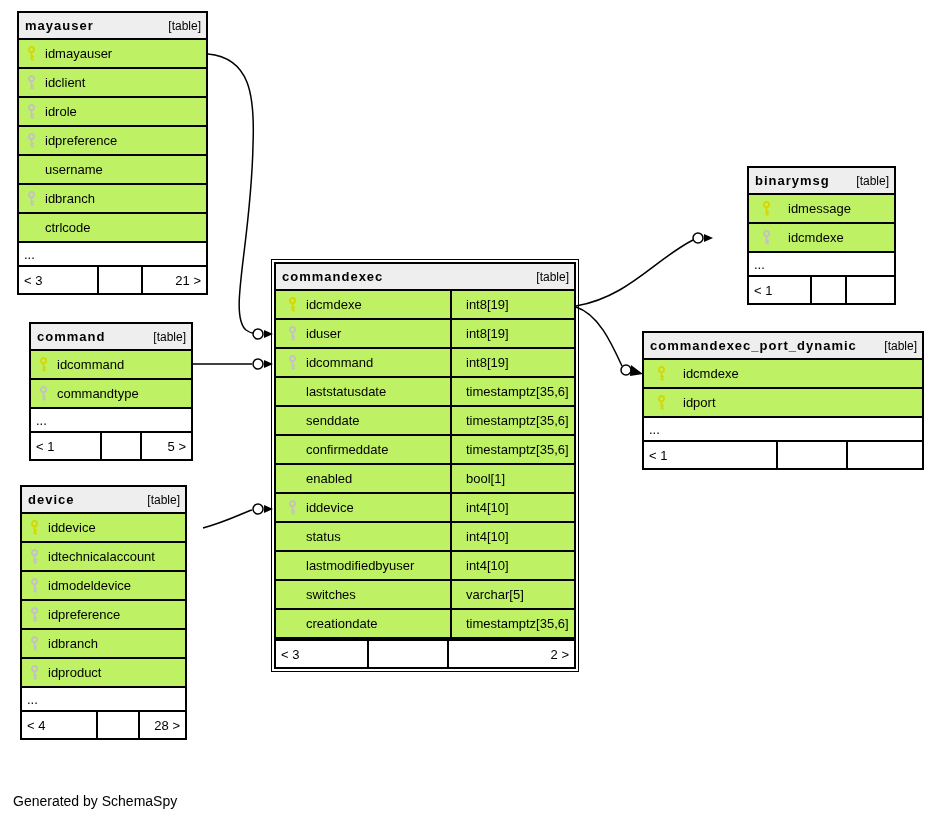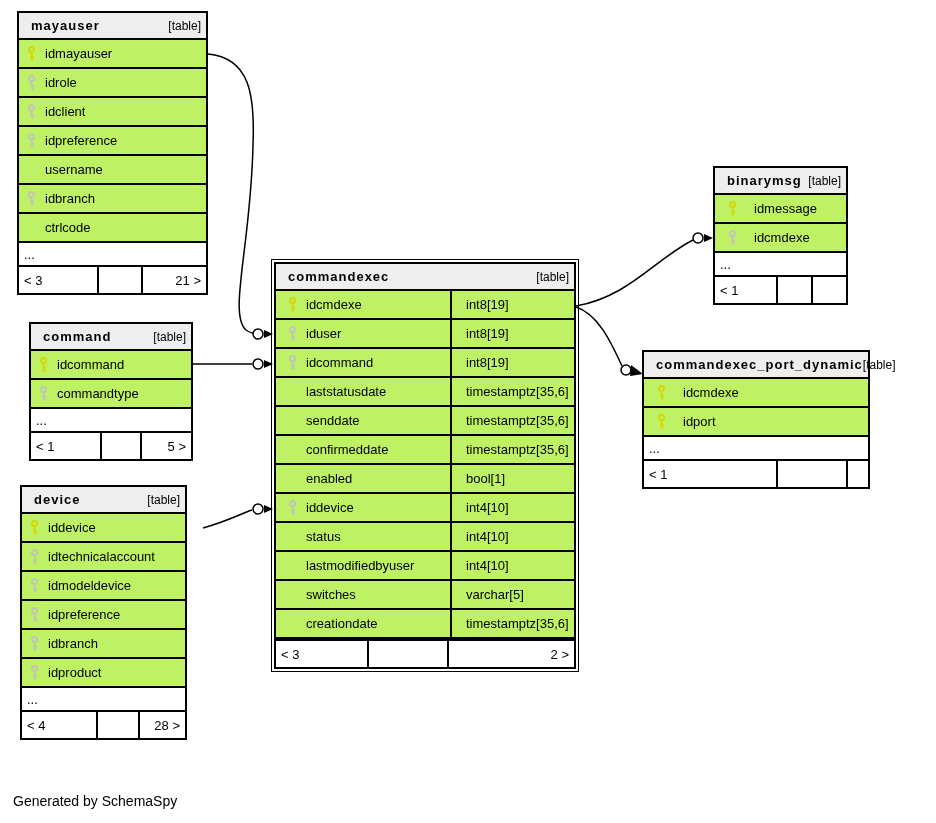--- a/index.html
+++ b/index.html
@@ -11,21 +11,21 @@
   #edges{position:absolute;left:0;top:0;width:936px;height:823px;z-index:5;pointer-events:none;}
   .tbl{
     position:absolute;background:#fff;border:2px solid #000;z-index:2;
     box-sizing:border-box;
   }
   .tbl.main::before{
     content:"";position:absolute;inset:-5px;border:1px solid #000;pointer-events:none;
   }
   .tbl-header{
     height:25px;background:var(--header-bg,#eee);display:flex;align-items:center;
-    justify-content:space-between;border-bottom:2px solid #000;padding:0 5px 0 12px;
+    justify-content:space-between;border-bottom:2px solid #000;padding:0 5px 0 6px;
   }
   .tbl-name{font-weight:bold;font-size:13px;letter-spacing:1px;}
   .tbl-tag{font-size:12px;}
   .tbl-row{
     height:27px;border-bottom:2px solid #000;display:flex;align-items:center;background:#bef264;
   }
   .tbl-row:last-of-type{border-bottom:none;}
   .key-slot{width:18px;margin-left:8px;display:flex;align-items:center;flex:none;}
   .pad-lg .key-slot{margin-left:12px;}
   .pad-xl .key-slot{margin-left:13px;}
@@ -95,32 +95,32 @@
       </span>
     </div>
     <div class="tbl-row">
       <span class="name-cell">
         <span class="key-slot">
           <svg width="9" height="15" viewBox="0 0 9 15">
             <circle cx="4.5" cy="3.6" r="2.6" fill="none" stroke="#c2c2c2" stroke-width="1.8"></circle>
             <path d="M4.5 6.2 V14 M4.5 10.7 H7 M4.5 13.5 H6.7" fill="none" stroke="#c2c2c2" stroke-width="1.8"></path>
           </svg>
         </span>
+        <span class="col-label">idclient</span>
+      </span>
+    </div>
+    <div class="tbl-row">
+      <span class="name-cell">
+        <span class="key-slot">
+          <svg width="9" height="15" viewBox="0 0 9 15">
+            <circle cx="4.5" cy="3.6" r="2.6" fill="none" stroke="#c2c2c2" stroke-width="1.8"></circle>
+            <path d="M4.5 6.2 V14 M4.5 10.7 H7 M4.5 13.5 H6.7" fill="none" stroke="#c2c2c2" stroke-width="1.8"></path>
+          </svg>
+        </span>
         <span class="col-label">idrole</span>
-      </span>
-    </div>
-    <div class="tbl-row">
-      <span class="name-cell">
-        <span class="key-slot">
-          <svg width="9" height="15" viewBox="0 0 9 15">
-            <circle cx="4.5" cy="3.6" r="2.6" fill="none" stroke="#c2c2c2" stroke-width="1.8"></circle>
-            <path d="M4.5 6.2 V14 M4.5 10.7 H7 M4.5 13.5 H6.7" fill="none" stroke="#c2c2c2" stroke-width="1.8"></path>
-          </svg>
-        </span>
-        <span class="col-label">idclient</span>
       </span>
     </div>
     <div class="tbl-row">
       <span class="name-cell">
         <span class="key-slot">
           <svg width="9" height="15" viewBox="0 0 9 15">
             <circle cx="4.5" cy="3.6" r="2.6" fill="none" stroke="#c2c2c2" stroke-width="1.8"></circle>
             <path d="M4.5 6.2 V14 M4.5 10.7 H7 M4.5 13.5 H6.7" fill="none" stroke="#c2c2c2" stroke-width="1.8"></path>
           </svg>
         </span>
@@ -381,21 +381,21 @@
       </span>
       <span class="type-cell">timestamptz[35,6]</span>
     </div>
     <div class="tbl-footer">
       <span class="cell" style="width: 91px;">&lt; 3</span>
       <span class="cell" style="width: 80px;"></span>
       <span class="cell right">2 &gt;</span>
     </div>
   </div>
 
-<div class="tbl pad-xl" style="left:713px;top:166px;width:135px;">
+<div class="tbl pad-xl" style="left:747px;top:166px;width:149px;">
     <div class="tbl-header">
       <span class="tbl-name">binarymsg</span>
       <span class="tbl-tag">[table]</span>
     </div>
     <div class="tbl-row">
       <span class="name-cell">
         <span class="key-slot">
           <svg width="9" height="15" viewBox="0 0 9 15">
             <circle cx="4.5" cy="3.6" r="2.6" fill="none" stroke="#d6d600" stroke-width="1.8"></circle>
             <path d="M4.5 6.2 V14 M4.5 10.7 H7 M4.5 13.5 H6.7" fill="none" stroke="#d6d600" stroke-width="1.8"></path>
@@ -416,21 +416,21 @@
       </span>
     </div>
     <div class="tbl-dots">...</div>
     <div class="tbl-footer">
       <span class="cell" style="width: 61px;">&lt; 1</span>
       <span class="cell" style="width: 35px;"></span>
       <span class="cell right"></span>
     </div>
   </div>
 
-<div class="tbl pad-xl" style="left:642px;top:331px;width:228px;margin-top:19px;">
+<div class="tbl pad-xl" style="left:642px;top:331px;width:282px;">
     <div class="tbl-header">
       <span class="tbl-name">commandexec_port_dynamic</span>
       <span class="tbl-tag">[table]</span>
     </div>
     <div class="tbl-row">
       <span class="name-cell">
         <span class="key-slot">
           <svg width="9" height="15" viewBox="0 0 9 15">
             <circle cx="4.5" cy="3.6" r="2.6" fill="none" stroke="#d6d600" stroke-width="1.8"></circle>
             <path d="M4.5 6.2 V14 M4.5 10.7 H7 M4.5 13.5 H6.7" fill="none" stroke="#d6d600" stroke-width="1.8"></path>

